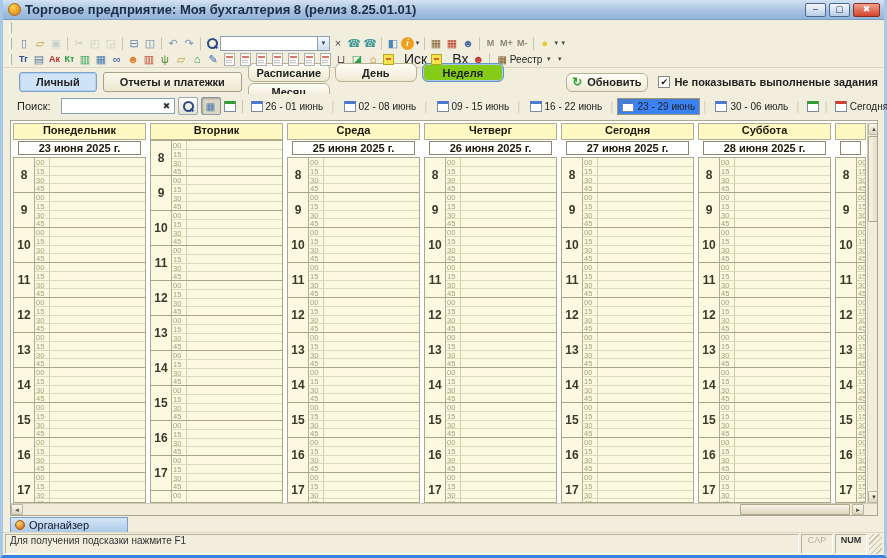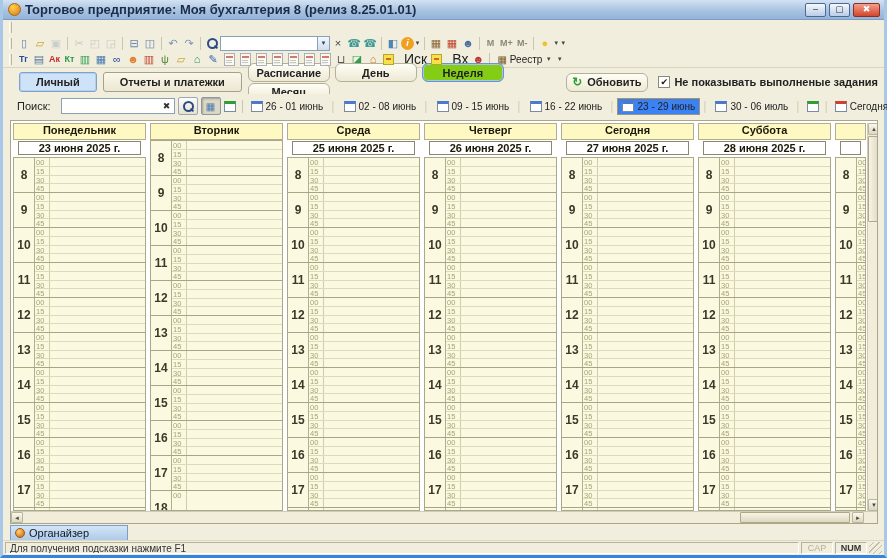--- a/index.html
+++ b/index.html
@@ -115,21 +115,21 @@
   .hthumb{position:absolute;top:0;bottom:0;right:2px;width:110px;background:linear-gradient(#f8f4e4,#ddd8c2);
     border:1px solid #aca888;border-radius:1px;}
   .corner{width:13px;flex:none;}
   
   .org-row{height:16px;flex:none;display:flex;align-items:flex-end;padding-left:7px;background:#f1eedd;}
   .org-tab{height:15px;display:inline-flex;align-items:center;gap:4px;padding:0 38px 0 4px;
     background:linear-gradient(#d4e5f7,#aecbe8);border:1px solid #7aa0c8;border-bottom:none;
     font-size:11px;color:#101828;}
   .org-ic{width:10px;height:10px;border-radius:50%;flex:none;
     background:radial-gradient(circle at 35% 30%,#ffd27a,#e07818 75%);border:1px solid #9a5a10;}
-  .status{height:15px;flex:none;display:flex;align-items:stretch;background:#f1eedd;padding:1px 2px 1px 2px;gap:2px;
+  .status{height:23px;flex:none;display:flex;align-items:stretch;background:#f1eedd;padding:1px 2px 1px 2px;gap:2px;
     border-top:1px solid #dcd8c4;}
   .stfield{flex:1;font-size:10px;line-height:11px;padding-left:4px;color:#333;
     border:1px solid;border-color:#b6b29c #fff #fff #b6b29c;white-space:nowrap;overflow:hidden;}
   .stbox{width:32px;flex:none;text-align:center;font-size:9px;line-height:11px;
     border:1px solid;border-color:#b6b29c #fff #fff #b6b29c;}
   .stbox.cap{color:#b3af99;}
   .stbox.num{color:#333;font-weight:bold;}
   .grip2{width:13px;flex:none;background:repeating-linear-gradient(135deg,transparent 0 3px,#c2bda6 3px 4px);}
 </style>
 </head>

